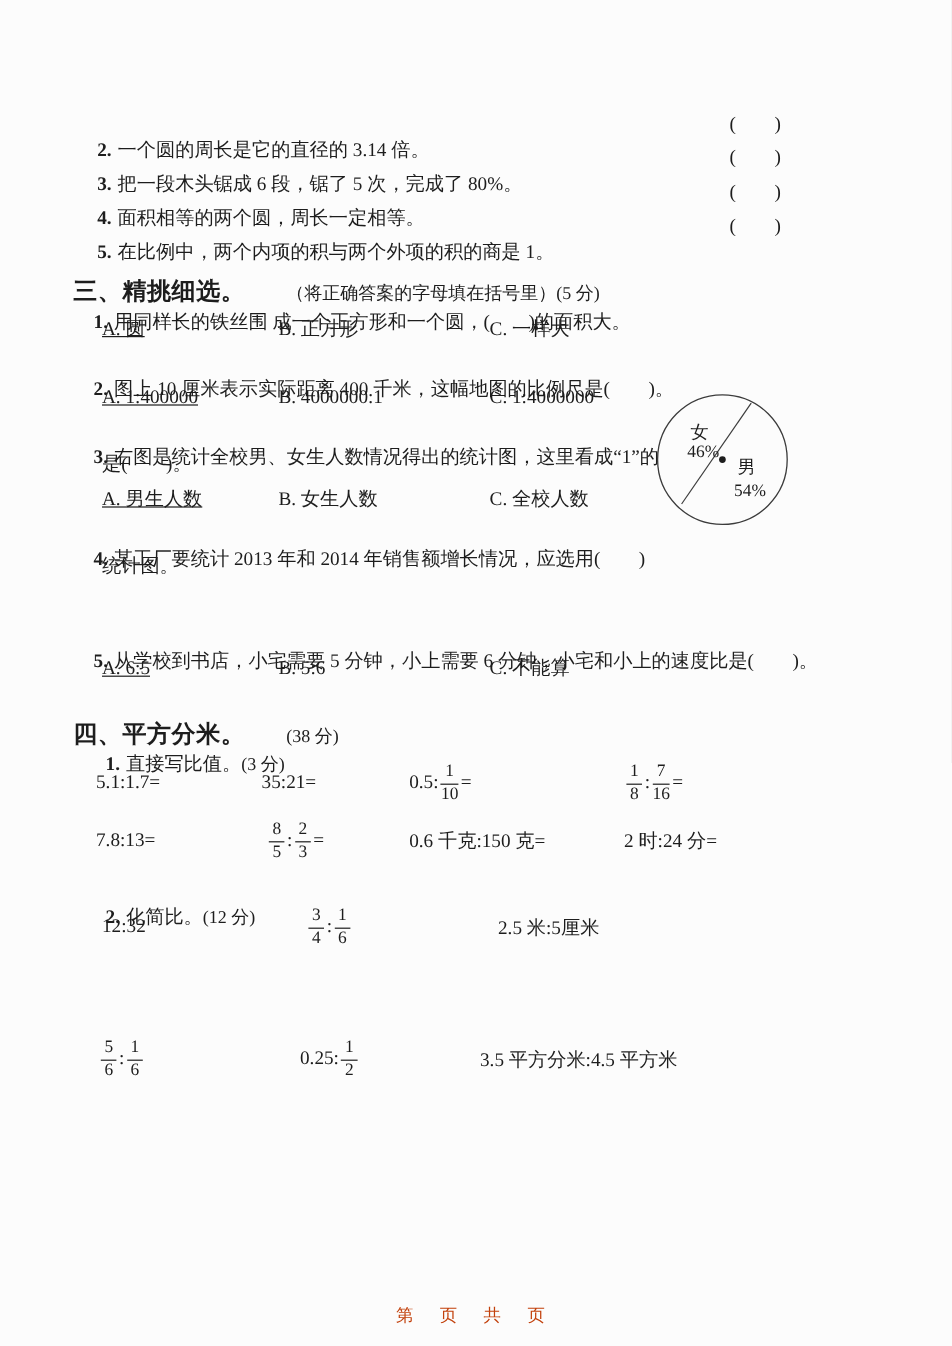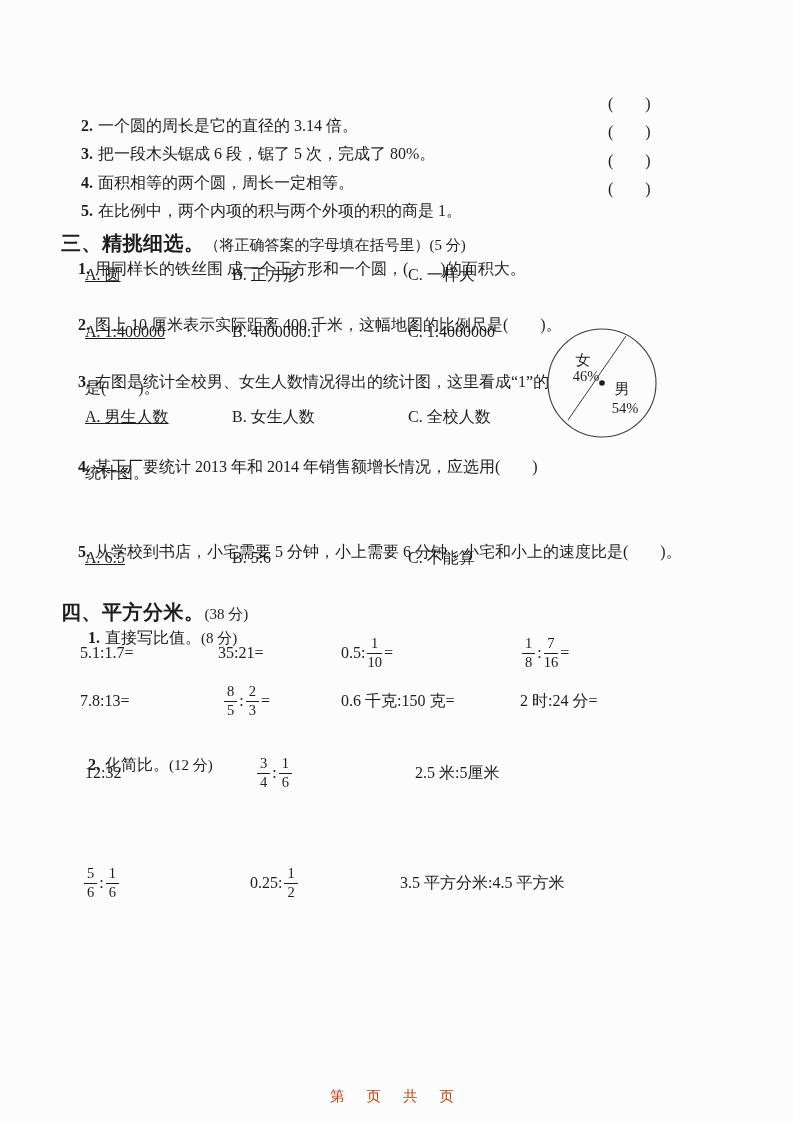--- a/index.html
+++ b/index.html
@@ -11,21 +11,21 @@
     color:#1d1d1d;
     font-family:"Liberation Serif","DejaVu Serif",serif;
     font-size:16px;
     overflow:hidden;
   }
   .line{position:absolute;white-space:pre;line-height:22px;}
   .qnum{font-weight:bold;margin-right:5px;}
   .blank-paren{position:absolute;white-space:pre;line-height:22px;}
   .sec-head{position:absolute;white-space:pre;line-height:24px;}
   .sec-head .sec-bold{font-weight:bold;font-size:20px;letter-spacing:.5px;}
-  .sec-head .sec-note{font-size:15px;}
+  .sec-head .sec-note{font-size:15px;margin-left:34px;}
   .opt-row{position:absolute;height:22px;width:640px;}
   .opt-row span{position:absolute;white-space:pre;line-height:22px;}
   .opt-a{left:0;text-decoration:underline;}
   .opt-b{left:147px;}
   .opt-c{left:323px;}
   .sub-title{position:absolute;white-space:pre;line-height:22px;}
   .sub-title .note{font-size:15px;}
   .calc-row{position:absolute;height:44px;width:760px;}
   .calc-item{position:absolute;display:inline-flex;align-items:center;height:44px;white-space:pre;}
   .frac{display:inline-block;text-align:center;font-size:14.5px;line-height:1.1;margin:0 2px;vertical-align:middle;}
@@ -117,21 +117,21 @@
     <span class="opt-a">A. 6:5</span>
     <span class="opt-b">B. 5:6</span>
     <span class="opt-c">C. 不能算</span>
   </div>
 
   <div class="sec-head" style="left:45px;top:576px">
     <span class="sec-bold">四、平方分米。</span><span class="sec-note">(38 分)</span>
   </div>
 
   <div class="sub-title" style="left:72px;top:605px">
-    <span class="qnum">1.</span><span>直接写比值。</span><span class="note">(8 分)</span>
+    <span class="qnum">1.</span><span>直接写比值。</span><span class="note">(3 分)</span>
   </div>
 
   <div class="calc-row" style="left:0;top:631px">
     <span class="calc-item" style="left:80px"><span>5.1:1.7=</span></span>
     <span class="calc-item" style="left:218px"><span>35:21=</span></span>
     <span class="calc-item" style="left:341px">
       <span>0.5:</span><span class="frac"><span class="num">1</span><span class="den">10</span></span><span>=</span>
     </span>
     <span class="calc-item" style="left:520px">
       <span class="frac"><span class="num">1</span><span class="den">8</span></span><span>:</span><span class="frac"><span class="num">7</span><span class="den">16</span></span><span>=</span>

